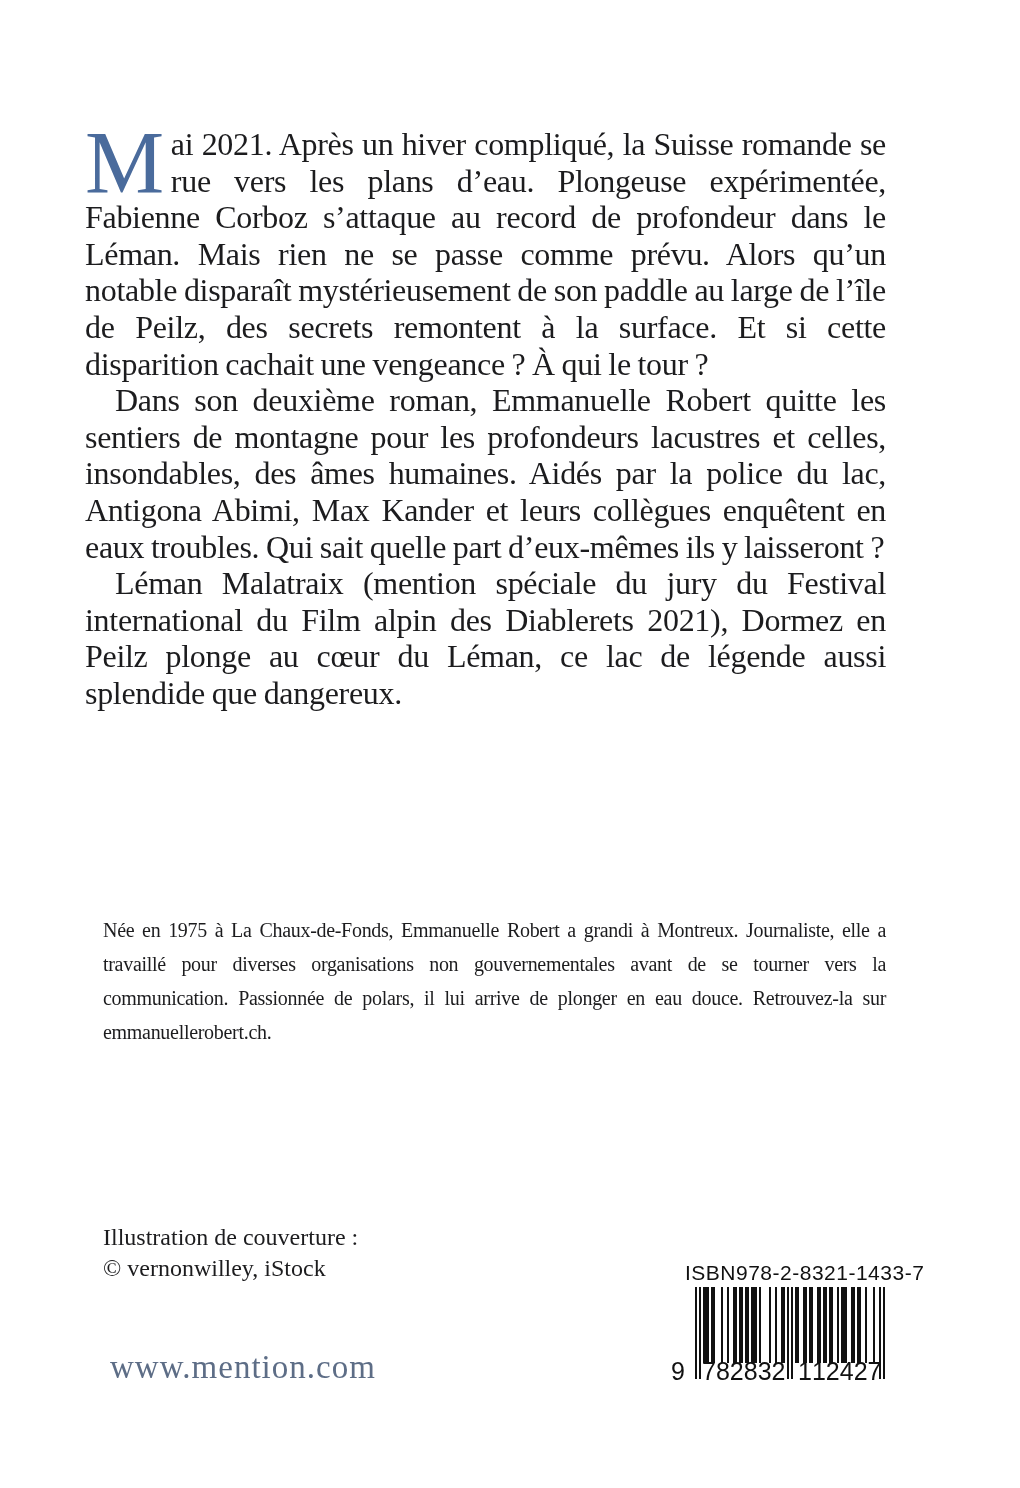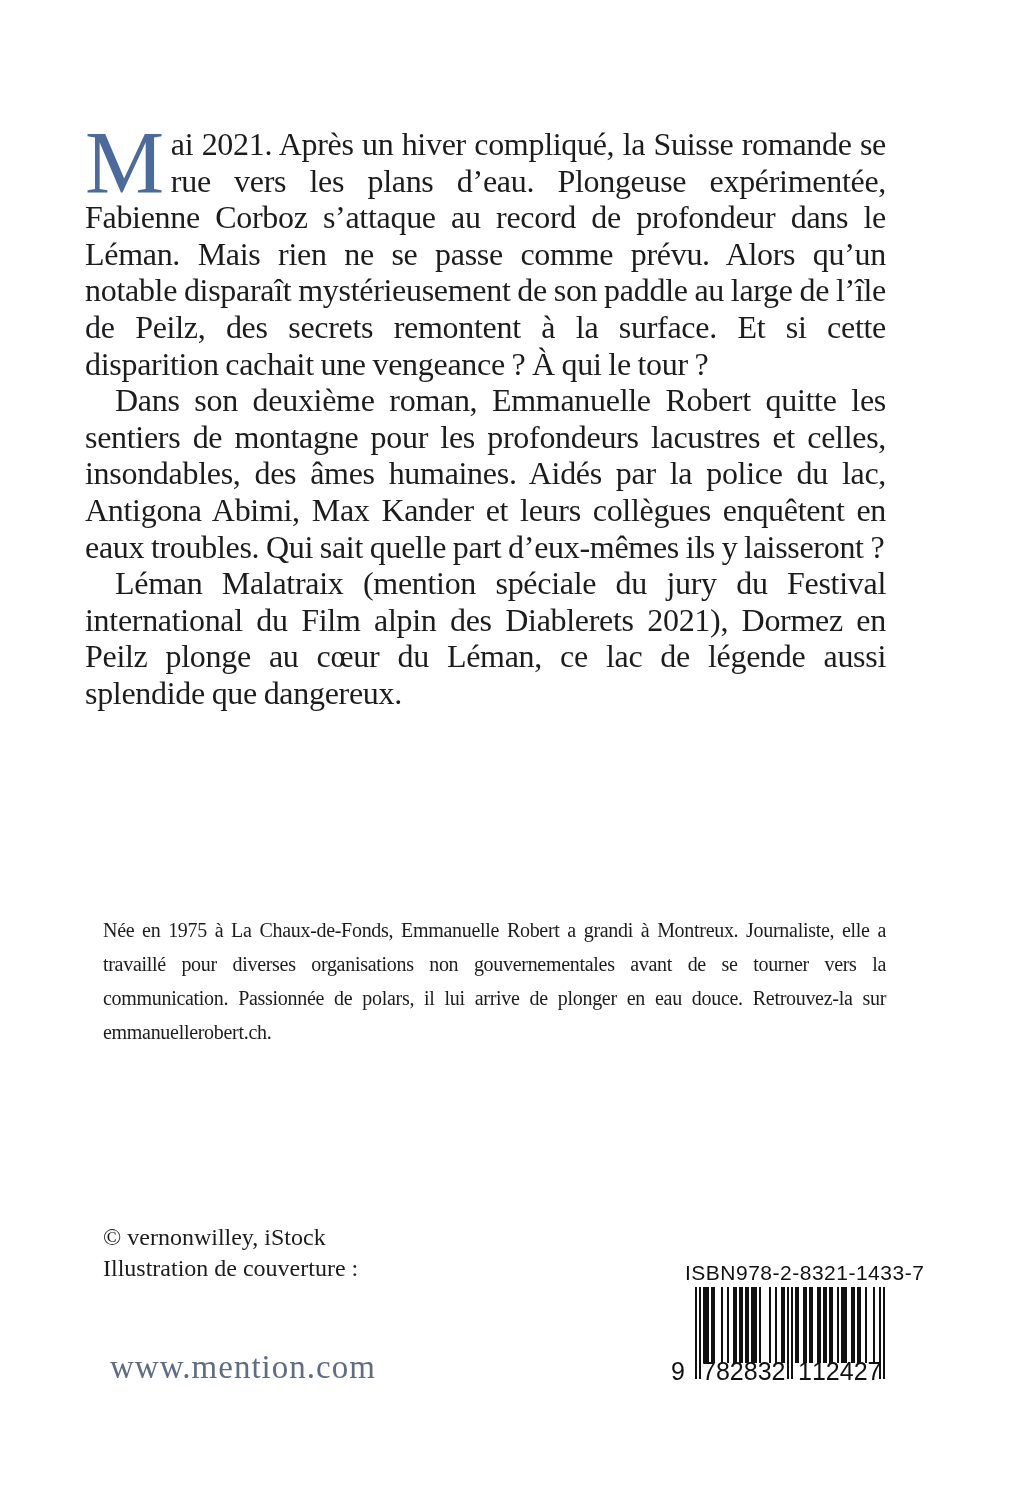--- a/index.html
+++ b/index.html
@@ -81,22 +81,22 @@
     <p>
       <span class="dropcap">M</span><span><span>ai 2021. Après un hiver compliqué, la Suisse romande se rue vers les plans d’eau. Plongeuse expérimentée, Fabienne Corboz s’attaque au record de profondeur dans le Léman. Mais rien ne se passe comme prévu. Alors qu’un notable disparaît mystérieusement de son paddle au large de l’île de Peilz, des secrets remontent à la surface. Et si cette disparition cachait une vengeance ? À qui le tour ?</span></span>
     </p>
     <p class="indent"><span>Dans son deuxième roman, Emmanuelle Robert quitte les sentiers de montagne pour les profondeurs lacustres et celles, insondables, des âmes humaines. Aidés par la police du lac, Antigona Abimi, Max Kander et leurs collègues enquêtent en eaux troubles. Qui sait quelle part d’eux-mêmes ils y laisseront ?</span></p>
     <p class="indent"><span>Léman </span><span class="it">Malatraix</span><span> (mention spéciale du jury du Festival international du Film alpin des Diablerets 2021), </span><span class="it">Dormez en Peilz</span><span> plonge au cœur du Léman, ce lac de légende aussi splendide que dangereux.</span></p>
   </div>
 
   <div class="bio"><span>Née en 1975 à La Chaux-de-Fonds, Emmanuelle Robert a grandi à Montreux. Journaliste, elle a travaillé pour diverses organisations non gouvernementales avant de se tourner vers la communication. Passionnée de polars, il lui arrive de plonger en eau douce. Retrouvez-la sur </span><span class="it">emmanuellerobert.ch</span><span>.</span></div>
 
   <div class="credits">
+    <div>Illustration de couverture :</div>
     <div>© vernonwilley, iStock</div>
-    <div>Illustration de couverture :</div>
   </div>
 
   <div class="website">www.mention.com</div>
 
   <div class="barcode">
     <div class="isbn-line">
       <span class="isbn-label">ISBN</span><span>978-2-8321-1433-7</span>
     </div>
     <div class="ean-bars" id="ean-bars">
       <span class="ean-digit-group ean-first" id="ean-first">9</span>

